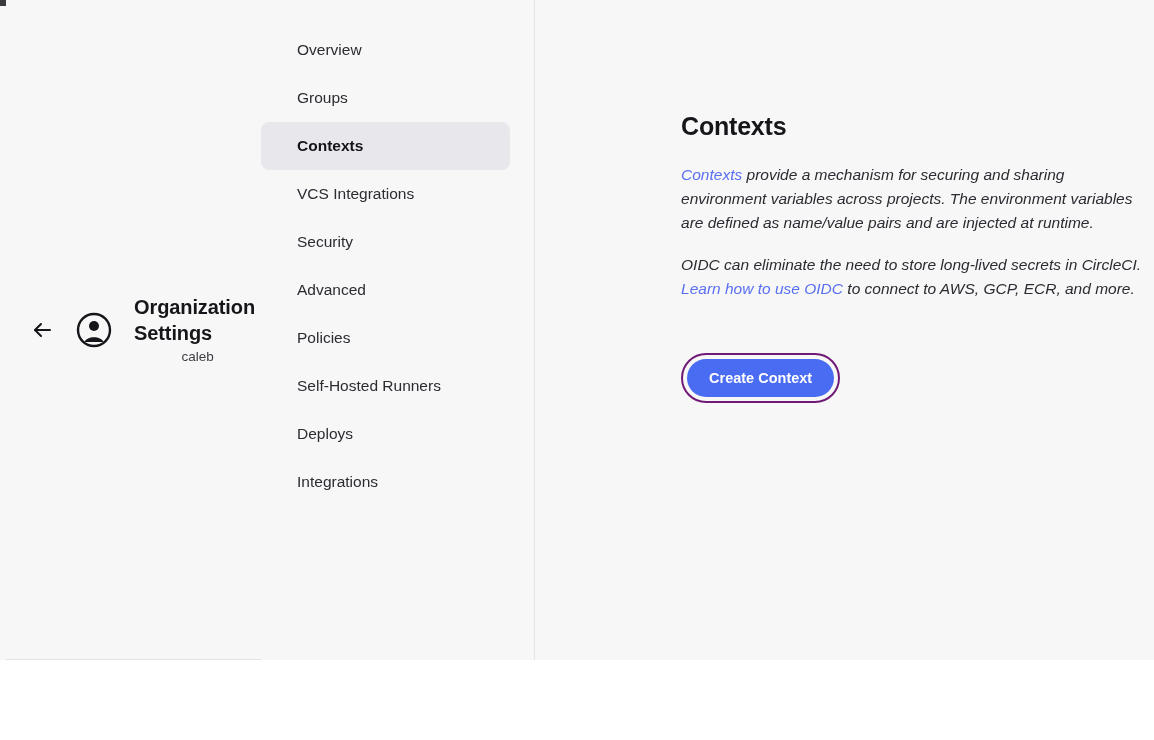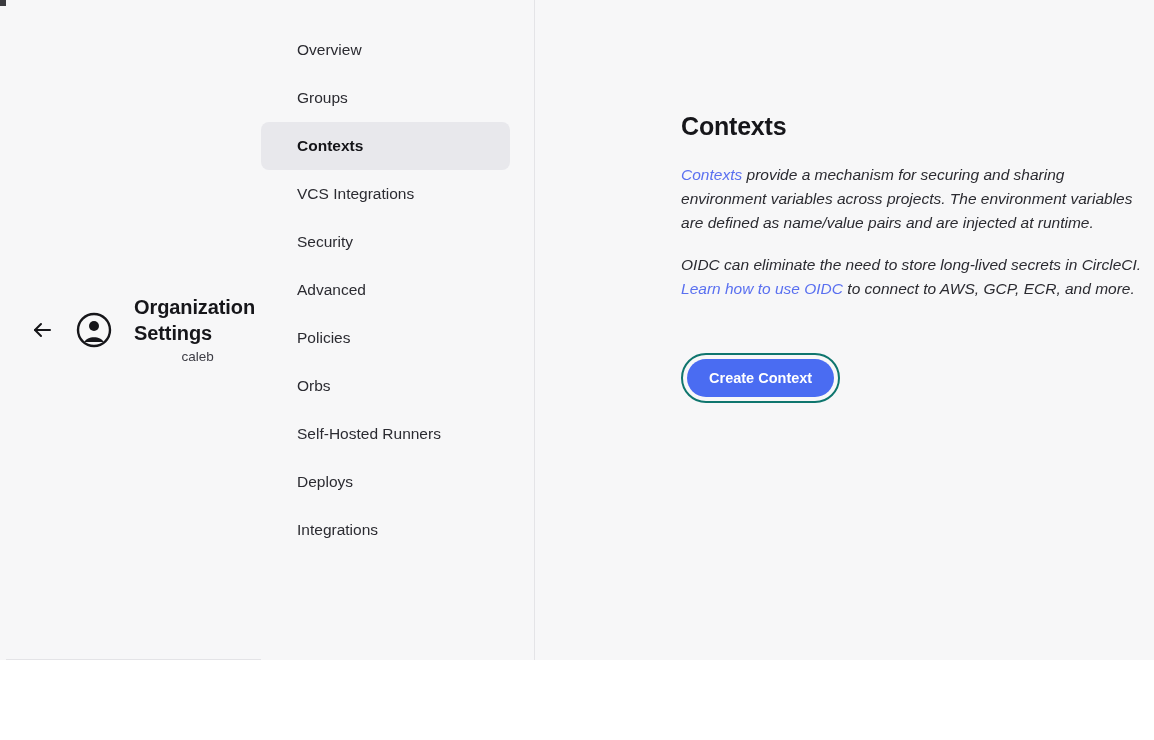--- a/index.html
+++ b/index.html
@@ -122,21 +122,21 @@
   }
   .link {
     color: #5a70f0;
     text-decoration: none;
     cursor: pointer;
   }
   .btn-wrap {
     margin-top: 34px;
     display: inline-block;
     padding: 4px;
-    border: 2px solid #0f766e;
+    border: 2px solid #701a75;
     border-radius: 26px;
   }
   .btn-primary {
     background: #4a6cf2;
     color: #ffffff;
     border: none;
     border-radius: 19px;
     height: 38px;
     padding: 0 22px;
     font-size: 14.5px;
@@ -193,23 +193,20 @@
       <div class="nav-item">
           <span>Security</span>
         </div>
       <div class="nav-item">
           <span>Advanced</span>
         </div>
       <div class="nav-item">
           <span>Policies</span>
         </div>
       <div class="nav-item">
-          <span>Orbs</span>
-        </div>
-      <div class="nav-item">
           <span>Self-Hosted Runners</span>
         </div>
       <div class="nav-item">
           <span>Deploys</span>
         </div>
       <div class="nav-item">
           <span>Integrations</span>
         </div>
     </nav>
 

